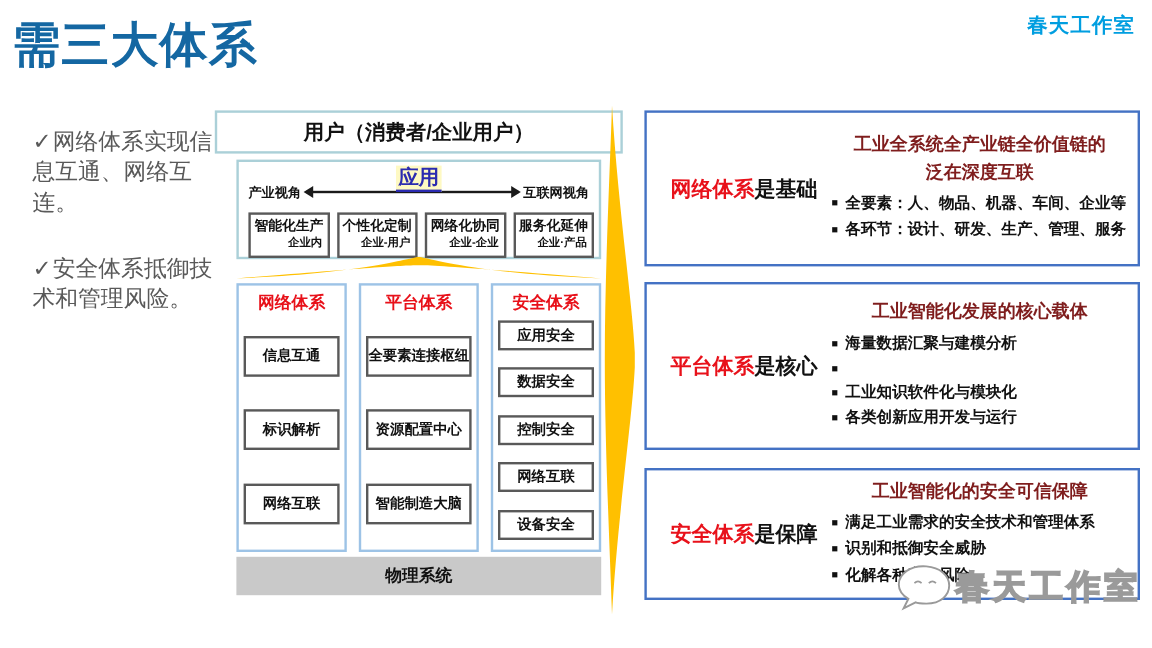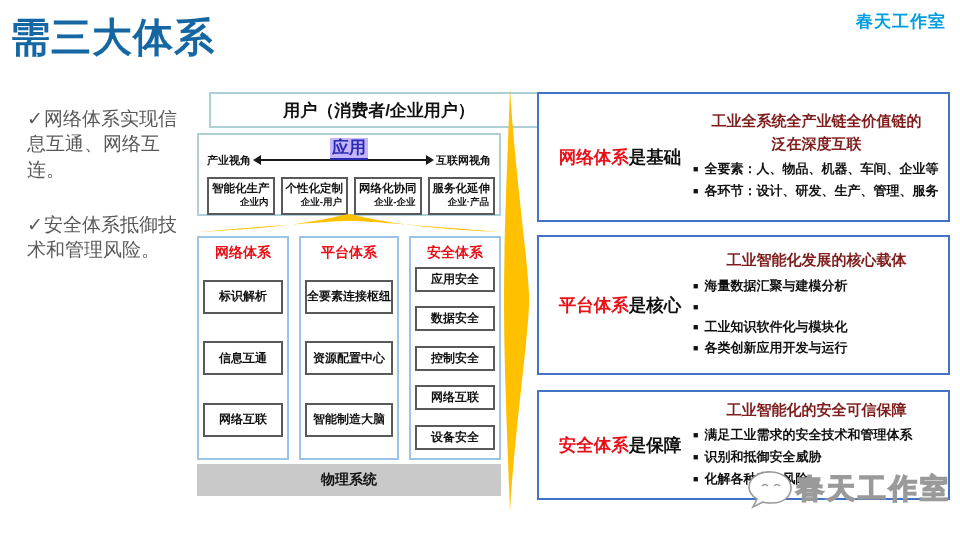--- a/index.html
+++ b/index.html
@@ -14,26 +14,26 @@
   .page-title { left:10px; top:10px; font-size:40px; font-weight:800; color:#1467a2; letter-spacing:1px; }
   .brand-top { right:14px; top:10px; font-size:17px; font-weight:700; color:#009ee0; letter-spacing:1px; }
 
   
   .left-notes { left:27px; top:106px; width:168px; }
   .note { margin:0 0 30px; font-size:19px; font-weight:400; color:#595959; line-height:1.33; }
   .check { color:#595959; margin-right:1px; }
 
   
   .user-box {
-    left:209px; top:92px; width:340px; height:36px; border:2px solid #abd0d8; background:#fff;
+    left:179px; top:92px; width:340px; height:36px; border:2px solid #abd0d8; background:#fff;
     display:flex; align-items:center; justify-content:center;
     font-size:17px; font-weight:700; color:#111;
   }
   .app-box { left:197px; top:133px; width:304px; height:83px; border:2px solid #abd0d8; background:#fff; padding:3px 8px 0; }
-  .app-label { width:fit-content; margin:0 auto; font-size:17px; font-weight:800; color:#2b2bb0; border-bottom:2px solid #2b2bb0; line-height:1.15; position:relative; z-index:2; background:#c4b5fd; padding:0 2px;}
+  .app-label { width:fit-content; margin:0 auto; font-size:17px; font-weight:800; color:#2b2bb0; border-bottom:2px solid #2b2bb0; line-height:1.15; position:relative; z-index:2; background:#fef9c3; padding:0 2px;}
   .views-row { display:flex; align-items:center; margin-top:-7px; }
   .view-label { font-size:11px; font-weight:700; color:#111; white-space:nowrap; position:relative; z-index:2;}
   .arrow-line { flex:1; height:2px; background:#1a1a1a; margin:0 4px; position:relative; }
   .arrow-line::before { content:""; position:absolute; left:-2px; top:-4px; border-top:5px solid transparent; border-bottom:5px solid transparent; border-right:8px solid #1a1a1a; }
   .arrow-line::after { content:""; position:absolute; right:-2px; top:-4px; border-top:5px solid transparent; border-bottom:5px solid transparent; border-left:8px solid #1a1a1a; }
   .modes-row { display:flex; gap:6px; margin-top:9px; }
   .mode-box { flex:1; border:2px solid #595959; background:#fff; height:38px; padding:2px 3px 1px; }
   .mode-name { font-size:11.5px; font-weight:700; color:#111; text-align:center; white-space:nowrap; }
   .mode-scope { font-size:9.5px; font-weight:700; color:#111; text-align:right; padding-right:1px; }
 
@@ -116,22 +116,22 @@
   </div>
 
   <svg class="abs h-divider" width="304" height="20" viewBox="0 0 304 20">
     <path d="M0,18 C100,14 136,3 152,0 C168,3 204,14 304,18 C204,10 168,7 152,7 C136,7 100,10 0,18 Z" fill="#ffc000"></path>
   </svg>
 
   <div class="abs columns">
     <div class="col">
       <div class="col-title">网络体系</div>
       <div class="col-items">
+        <div class="col-box">信息互通</div>
         <div class="col-box">标识解析</div>
-        <div class="col-box">信息互通</div>
         <div class="col-box">网络互联</div>
       </div>
     </div>
     <div class="col">
       <div class="col-title">平台体系</div>
       <div class="col-items">
         <div class="col-box">全要素连接枢纽</div>
         <div class="col-box">资源配置中心</div>
         <div class="col-box">智能制造大脑</div>
       </div>

